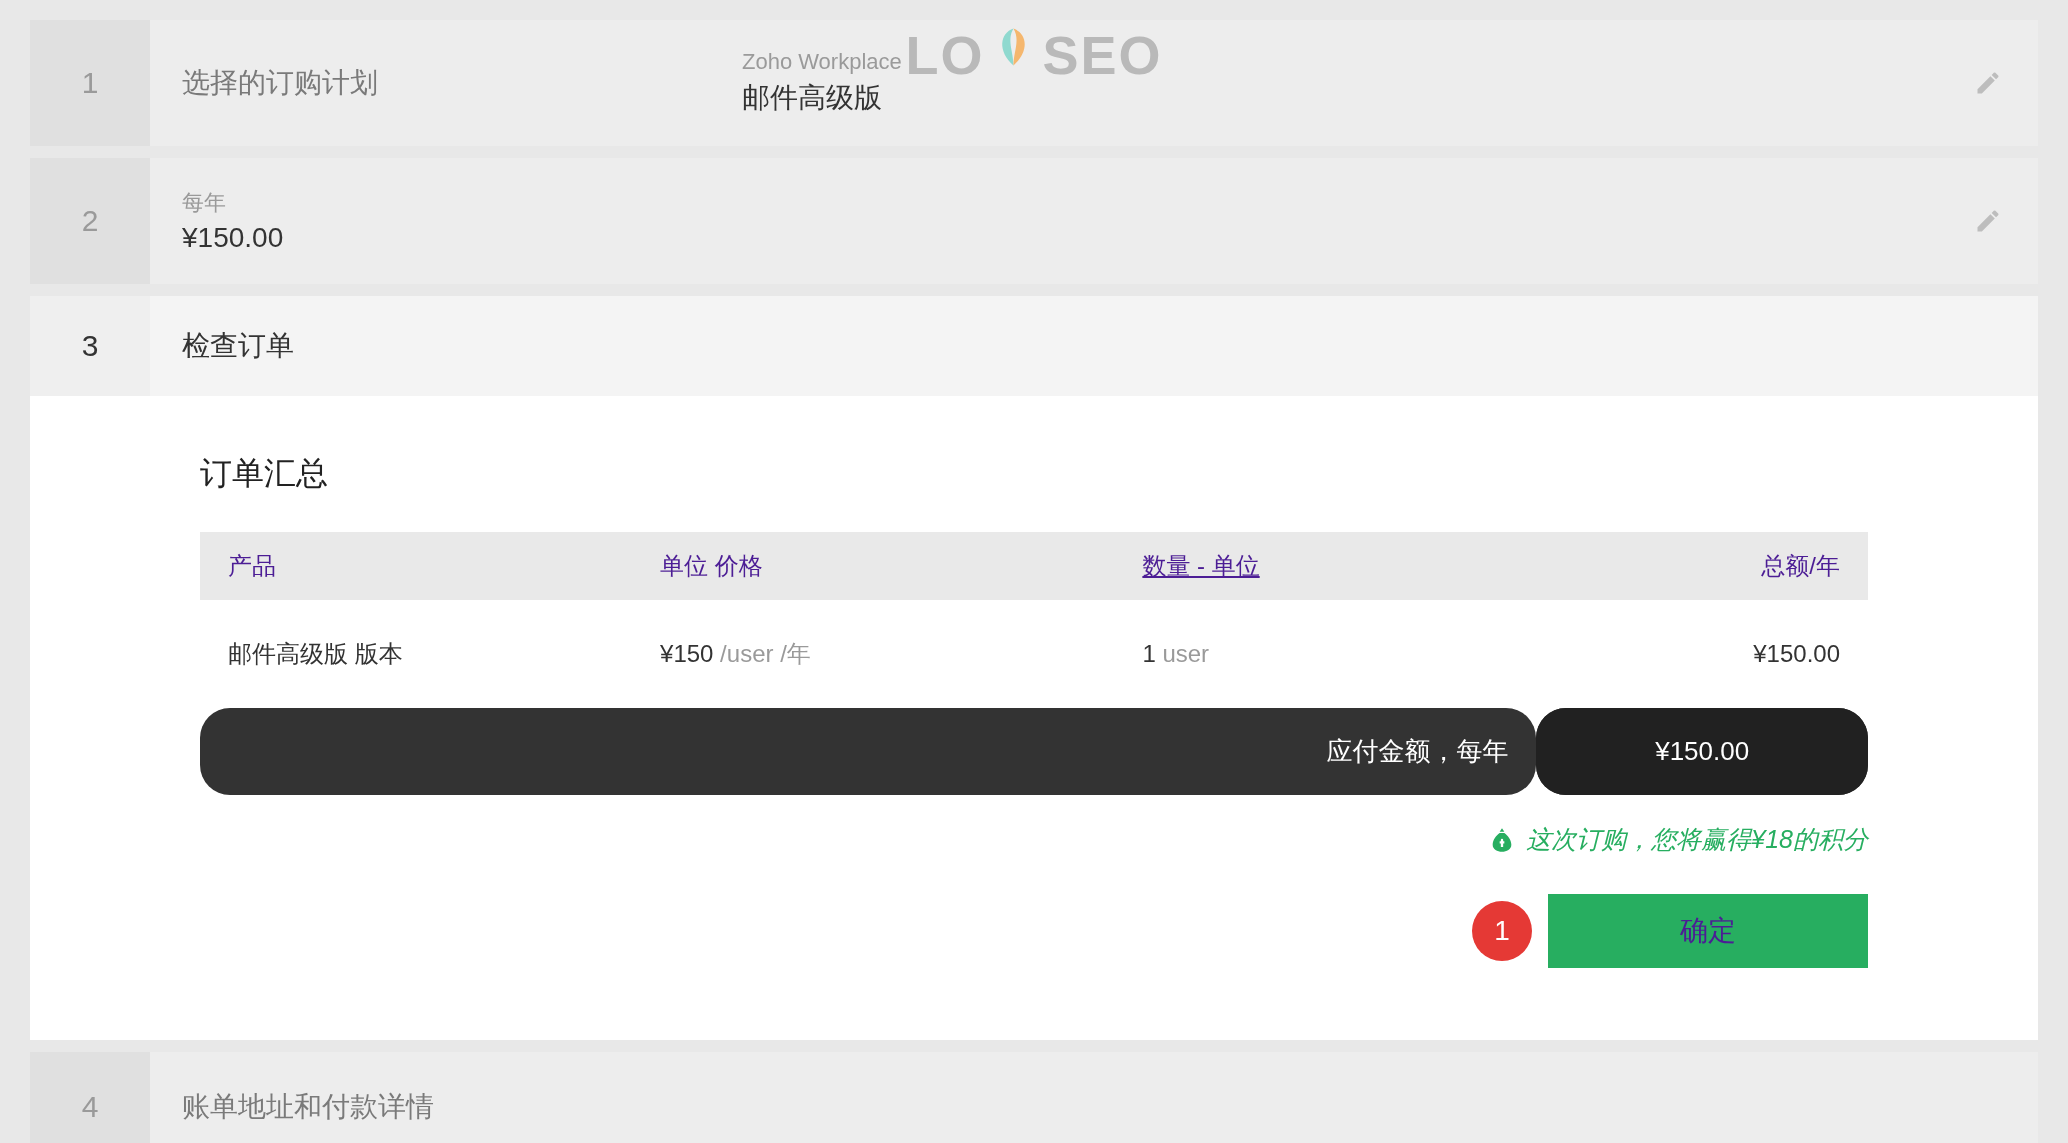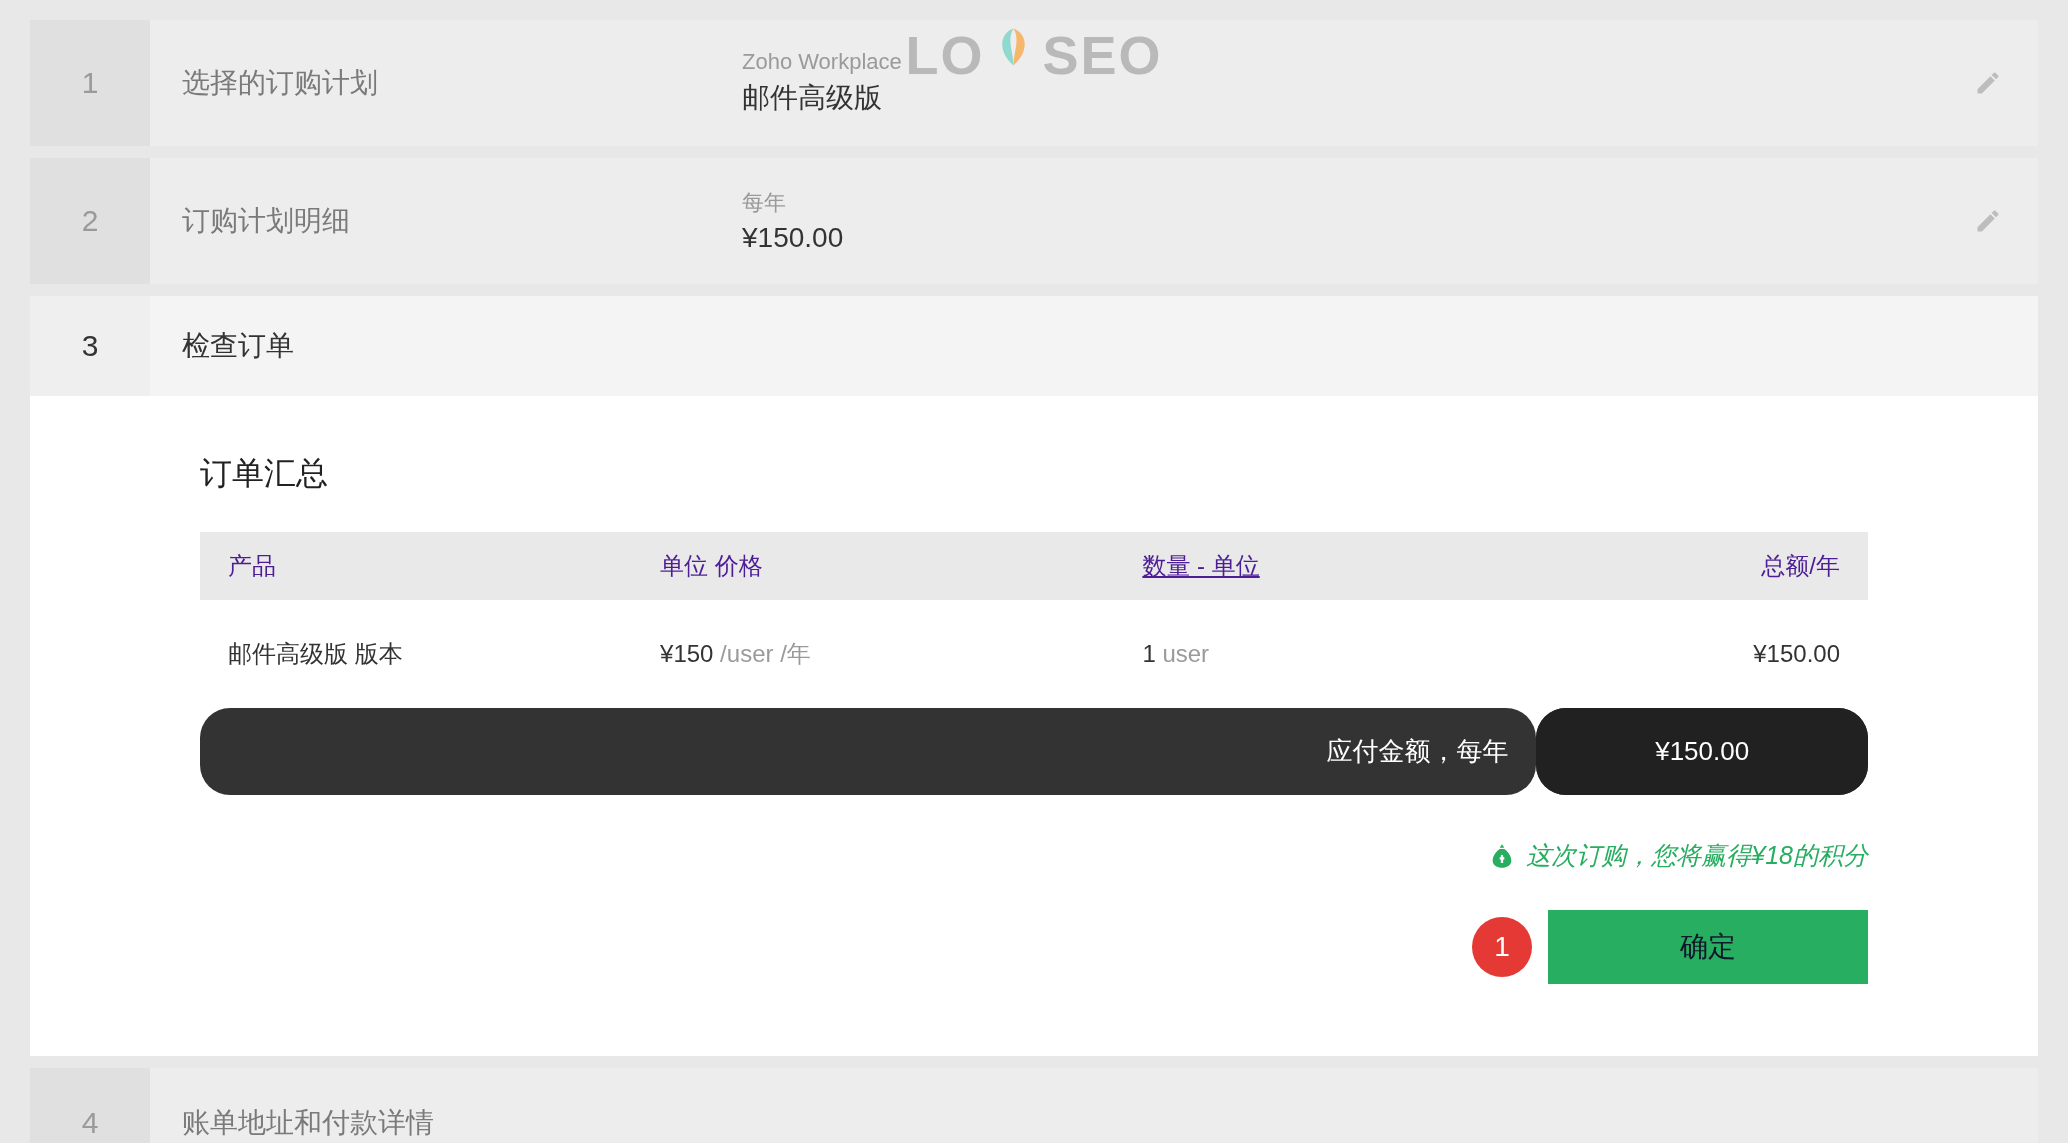--- a/index.html
+++ b/index.html
@@ -116,21 +116,21 @@
     .total-row .total-value-cell {
       background: #212121;
       text-align: center;
       width: 330px;
     }
     .points-row {
       display: flex;
       justify-content: flex-end;
       align-items: center;
       gap: 10px;
-      padding: 44px 0 10px 0;
+      padding: 28px 0 10px 0;
       color: #27ae60;
       font-size: 25px;
       font-style: italic;
     }
     .points-row svg { width: 28px; height: 28px; }
     .action-row {
       display: flex;
       justify-content: flex-end;
       align-items: center;
       gap: 16px;
@@ -141,21 +141,21 @@
       background: #e53935;
       color: #fff;
       border-radius: 50%;
       display: flex;
       align-items: center;
       justify-content: center;
       font-size: 28px;
     }
     .confirm-btn {
       background: #27ae60;
-      color: #0f172a;
+      color: #4c1d95;
       border: none;
       padding: 18px 0;
       width: 320px;
       font-size: 28px;
       cursor: pointer;
     }
     .step4 .step-num-box { min-height: 110px; }
     .step4 { margin-top: 12px; margin-bottom: 0; }
     
     .watermark {
@@ -207,21 +207,20 @@
       <svg viewBox="0 0 24 24">
           <path fill="#bdbdbd" d="M3 17.25V21h3.75L17.81 9.94l-3.75-3.75L3 17.25zM20.71 7.04a1 1 0 0 0 0-1.41l-2.34-2.34a1 1 0 0 0-1.41 0l-1.83 1.83 3.75 3.75 1.83-1.83z"></path>
         </svg>
     </span>
   </div>
 </div>
 
 <div class="step-row">
   <div class="step-num-box">2</div>
   <div class="step-title-box">
-    <div class="step-title">订购计划明细</div>
     <div class="step-value">
       <span class="step-value-label">每年</span>
       <span class="step-value-text">¥150.00</span>
     </div>
     <span class="edit-icon">
       <svg viewBox="0 0 24 24">
           <path fill="#bdbdbd" d="M3 17.25V21h3.75L17.81 9.94l-3.75-3.75L3 17.25zM20.71 7.04a1 1 0 0 0 0-1.41l-2.34-2.34a1 1 0 0 0-1.41 0l-1.83 1.83 3.75 3.75 1.83-1.83z"></path>
         </svg>
     </span>
   </div>

